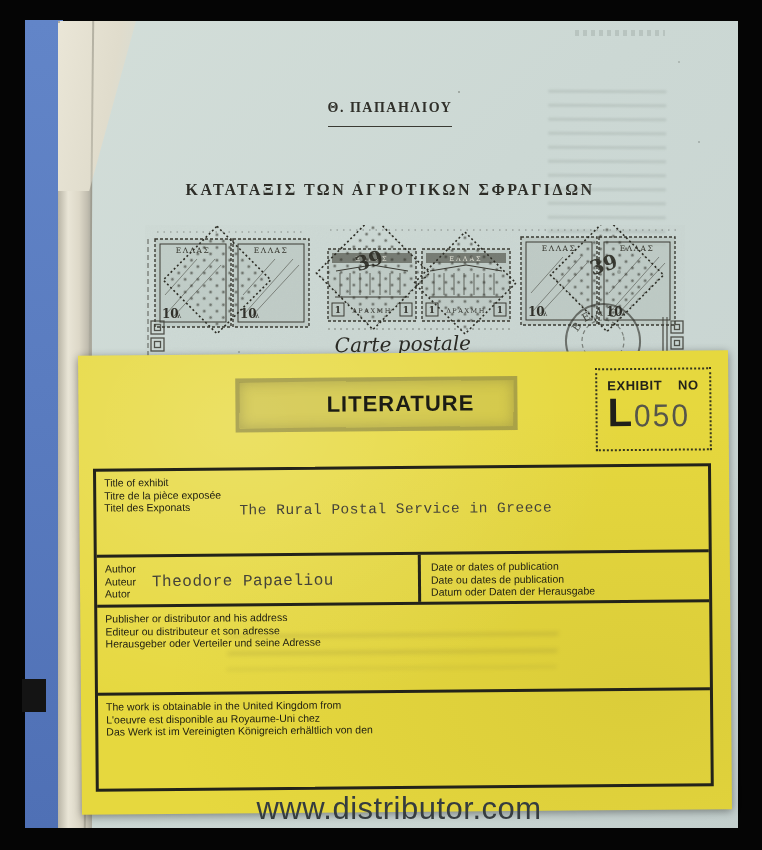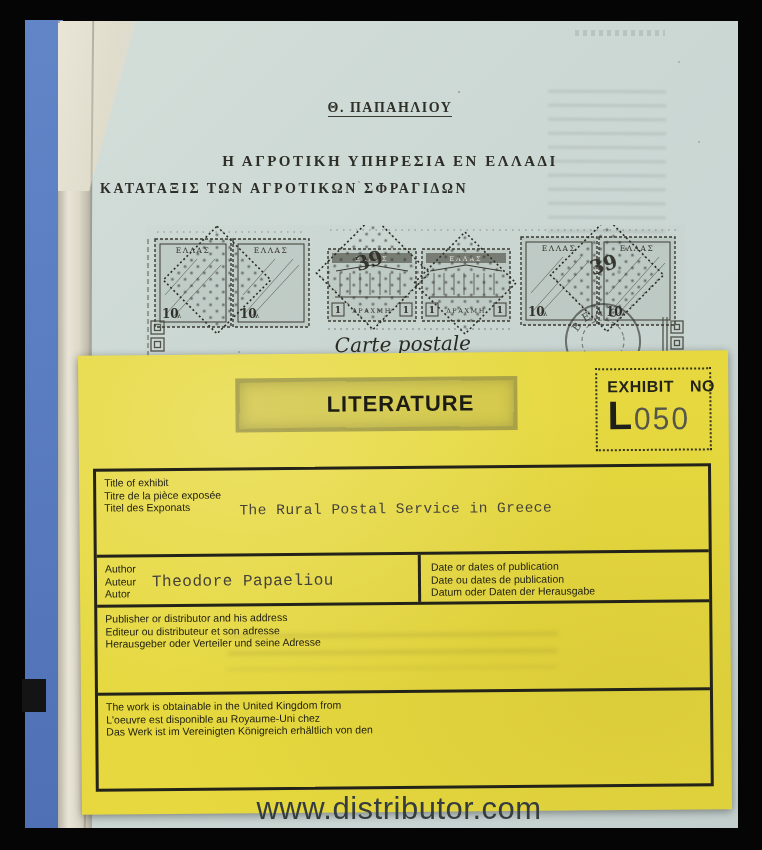--- a/index.html
+++ b/index.html
@@ -25,26 +25,26 @@
   .specks{position:absolute;left:0;top:0;width:2px;height:2px;border-radius:50%;
     background:rgba(60,60,52,.45);
     box-shadow:400px 70px 0 0 rgba(60,60,52,.4),560px 250px 0 1px rgba(60,60,52,.35),
       300px 160px 0 0 rgba(60,60,52,.3),640px 120px 0 0 rgba(60,60,52,.3),
       180px 330px 0 0 rgba(60,60,52,.35),620px 40px 0 0 rgba(60,60,52,.25);}
 
   
   .gk-head{position:absolute;left:100px;top:98px;width:580px;text-align:center;
     color:#30302a;font-family:"Liberation Serif",serif;font-weight:bold;}
   .gk-author{font-size:14px;letter-spacing:1.5px;display:inline-block;
-    border-bottom:1.5px solid #3a3a33;padding-bottom:0;}
+    border-bottom:1.5px solid #3a3a33;padding-bottom:10px;}
   .gk-t1{position:absolute;left:100px;top:153px;width:580px;text-align:center;
     font-family:"Liberation Serif",serif;font-weight:bold;font-size:15px;
     letter-spacing:2.5px;color:#2e2e28;}
-  .gk-t2{position:absolute;left:100px;top:181px;width:580px;
-    font-family:"Liberation Serif",serif;font-weight:bold;font-size:14px;
+  .gk-t2{position:absolute;left:100px;top:181px;width:580px;text-align:center;
+    font-family:"Liberation Serif",serif;font-weight:bold;font-size:16px;
     letter-spacing:2.5px;color:#2e2e28;}
 
   
   .bleed{position:absolute;left:548px;top:90px;width:118px;height:155px;opacity:.55;
     background:repeating-linear-gradient(180deg,rgba(105,115,110,.30) 0 3px,transparent 3px 14px);
     filter:blur(1.3px);transform:rotate(.3deg);}
   .bleed2{position:absolute;left:575px;top:30px;width:90px;height:6px;opacity:.4;
     background:repeating-linear-gradient(90deg,rgba(105,115,110,.5) 0 4px,transparent 4px 8px);
     filter:blur(.6px);}
 
@@ -64,21 +64,21 @@
   .logo-word::first-letter{font-size:38px;float:left;margin-right:1px;margin-top:-2px;}
   .logo-year{font-weight:bold;font-size:22px;text-align:right;margin-top:-4px;padding-right:2px;
     color:rgba(46,46,28,.25);-webkit-text-stroke:1.2px #2e2e1c;}
   .lit-box{position:absolute;left:157px;top:24px;width:282px;height:54px;
     background:rgba(108,108,92,.15);border:4px solid rgba(72,72,58,.3);
     box-shadow:inset 0 0 14px rgba(72,72,58,.28);box-sizing:border-box;
     display:flex;align-items:center;justify-content:center;padding-left:48px;}
   .lit-text{font-weight:bold;font-size:22px;letter-spacing:1px;color:#1c1c14;}
   .exh-box{position:absolute;left:517px;top:17px;width:116px;height:83px;
     border:2px dotted #35351f;box-sizing:border-box;padding:8px 0 0 10px;}
-  .exh-head{font-weight:bold;font-size:16px;color:#23231a;letter-spacing:.5px;display:flex;gap:16px;}
+  .exh-head{font-weight:bold;font-size:13px;color:#23231a;letter-spacing:.5px;display:flex;gap:16px;}
   .exh-val{display:flex;align-items:baseline;margin-top:0px;}
   .exh-prefix{font-weight:bold;font-size:40px;line-height:.95;color:#20201a;}
   .exh-num{font-size:30px;color:#56564a;letter-spacing:2px;margin-left:2px;transform:scaleY(1.05);}
 
   
   .form{position:absolute;left:14px;top:113px;width:618px;height:323px;
     border:3px solid #23231a;box-sizing:border-box;display:flex;flex-direction:column;}
   .frow{position:relative;box-sizing:border-box;padding:5px 8px;}
   .frow + .frow{border-top:3px solid #23231a;}
   .flabel{font-size:10.5px;line-height:1.2;color:#1d1d12;}
@@ -109,21 +109,20 @@
   <div class="page">
     <div class="fold"></div>
     <div class="fold-top"></div>
     <div class="crease"></div>
     <div class="specks"></div>
   </div>
 
   <div class="gk-head">
     <span class="gk-author">Θ. ΠΑΠΑΗΛΙΟΥ</span>
   </div>
-  <div class="gk-t1">Η ΑΓΡΟΤΙΚΗ ΥΠΗΡΕΣΙΑ ΕΝ ΕΛΛΑΔΙ</div>
   <div class="gk-t2">ΚΑΤΑΤΑΞΙΣ ΤΩΝ ΑΓΡΟΤΙΚΩΝ ΣΦΡΑΓΙΔΩΝ</div>
 
   <div class="bleed"></div>
   <div class="bleed2"></div>
 
   <svg class="stamps-svg" width="540" height="133" viewBox="0 0 540 133">
     <defs>
       <pattern id="dotp" width="9" height="9" patternUnits="userSpaceOnUse">
         <circle cx="4" cy="4" r="1.5" fill="#2e2e26"></circle>
       </pattern>

